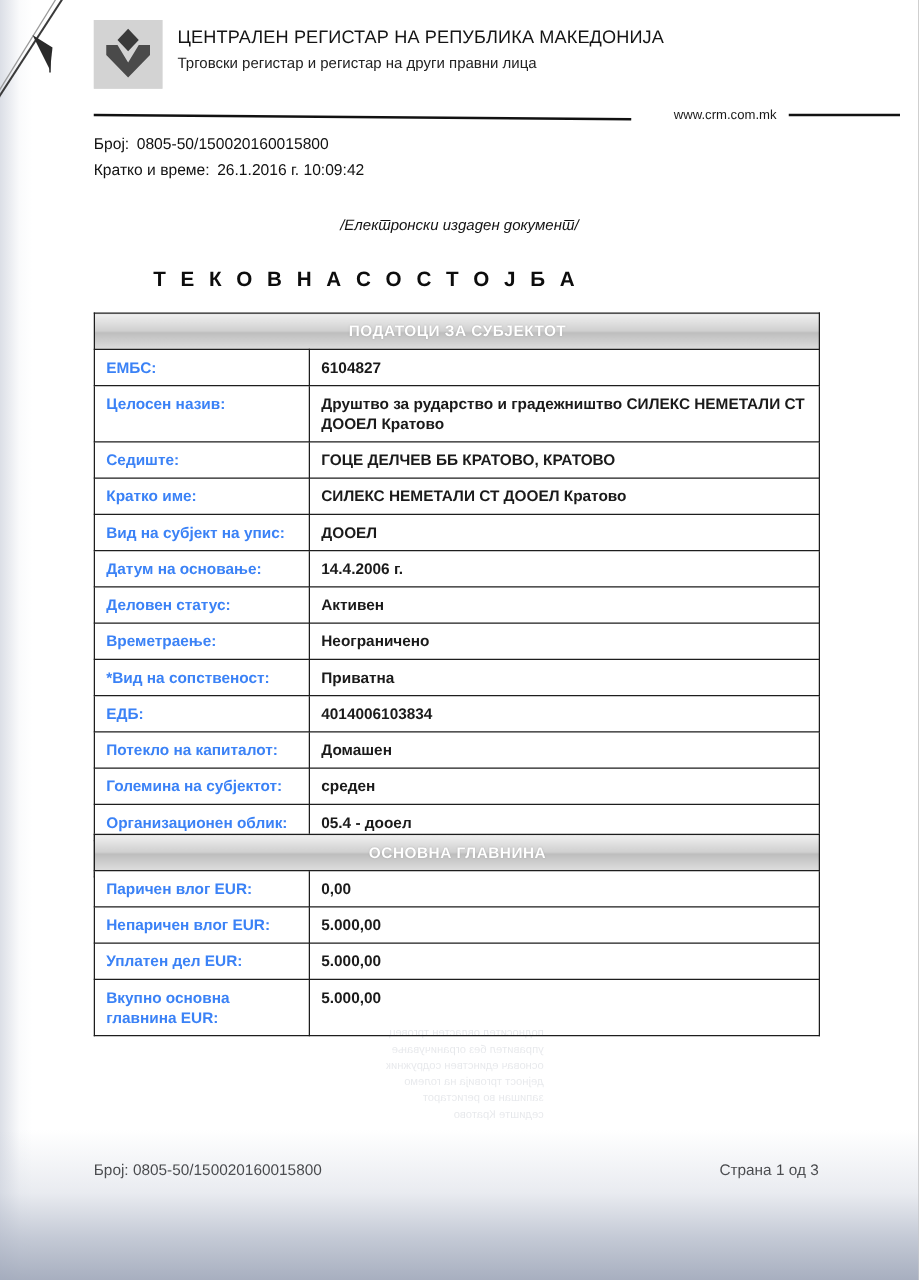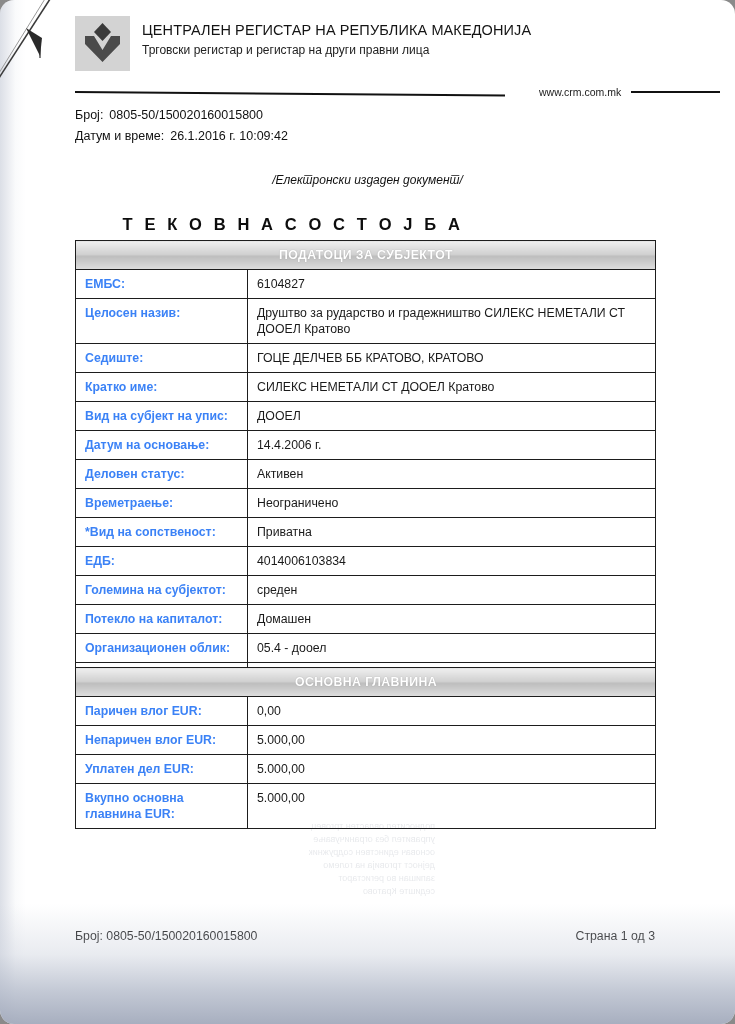--- a/index.html
+++ b/index.html
@@ -10,21 +10,20 @@
   }
   .page {
     position: relative;
     width: 735px;
     height: 1024px;
     margin: 0 auto;
     background: #ffffff;
     overflow: hidden;
     font-family: "Liberation Sans", "DejaVu Sans", sans-serif;
     color: #111111;
-    border-radius: 14px;
     -webkit-font-smoothing: antialiased;
   }
 
   
   .scan-tear {
     position: absolute;
     left: -10px; top: -6px;
     width: 95px; height: 105px;
     pointer-events: none;
   }
@@ -152,21 +151,21 @@
 
   
   .tbl {
     position: absolute;
     left: 75px;
     width: 580px;
     border-collapse: collapse;
     table-layout: fixed;
     background: #fff;
   }
-  .tbl.t1 { top: 240px; }
+  .tbl.t1 { top: 250px; }
   .tbl.t2 { top: 667px; }
 
   .tbl td, .tbl th {
     border: 1.3px solid #1d1d1d;
     padding: 6px 8px 6px 9px;
     font-size: 12.3px;
     vertical-align: top;
     line-height: 16px;
   }
   .tbl col.c1 { width: 172px; }
@@ -181,21 +180,21 @@
     letter-spacing: 0.4px;
     padding: 4px 0 5px 0;
     text-shadow: 0 0 1px rgba(120,120,120,0.6);
   }
   td.lbl {
     font-weight: bold;
     color: #3b82f6;
     white-space: normal;
   }
   td.val {
-    font-weight: normal;
+    font-weight: bold;
     color: #1a1a1a;
   }
 
   
   .footer-left {
     position: absolute;
     left: 75px; top: 929px;
     font-size: 12.3px;
     color: #111;
     white-space: nowrap;
@@ -239,21 +238,21 @@
     <div class="rule-left"></div>
     <div class="rule-web">www.crm.com.mk</div>
     <div class="rule-right"></div>
   </div>
 
   <div class="meta">
     <div class="meta-line">
       <span class="meta-label">Број:</span><span class="meta-val">0805-50/150020160015800</span>
     </div>
     <div class="meta-line">
-      <span class="meta-label">Датум и време:</span><span class="meta-val">26.1.2016 г. 10:09:42</span>
+      <span class="meta-label">Кратко и време:</span><span class="meta-val">26.1.2016 г. 10:09:42</span>
     </div>
   </div>
 
   <div class="doc-note">
     <span>/Електронски издаден документ/</span>
   </div>
   <div class="doc-title">Т Е К О В Н А   С О С Т О Ј Б А</div>
 
   <table class="tbl t1">
     <colgroup>
@@ -298,26 +297,26 @@
         </tr>
         <tr>
           <td class="lbl">*Вид на сопственост:</td>
           <td class="val">Приватна</td>
         </tr>
         <tr>
           <td class="lbl">ЕДБ:</td>
           <td class="val">4014006103834</td>
         </tr>
         <tr>
+          <td class="lbl">Потекло на капиталот:</td>
+          <td class="val">Домашен</td>
+        </tr>
+        <tr>
           <td class="lbl">Големина на субјектот:</td>
           <td class="val">среден</td>
-        </tr>
-        <tr>
-          <td class="lbl">Потекло на капиталот:</td>
-          <td class="val">Домашен</td>
         </tr>
         <tr>
           <td class="lbl">Организационен облик:</td>
           <td class="val">05.4 - дооел</td>
         </tr>
         <tr>
           <td class="lbl">Надлежен регистар:</td>
           <td class="val">Трговски Регистар</td>
         </tr>
       </tbody>

